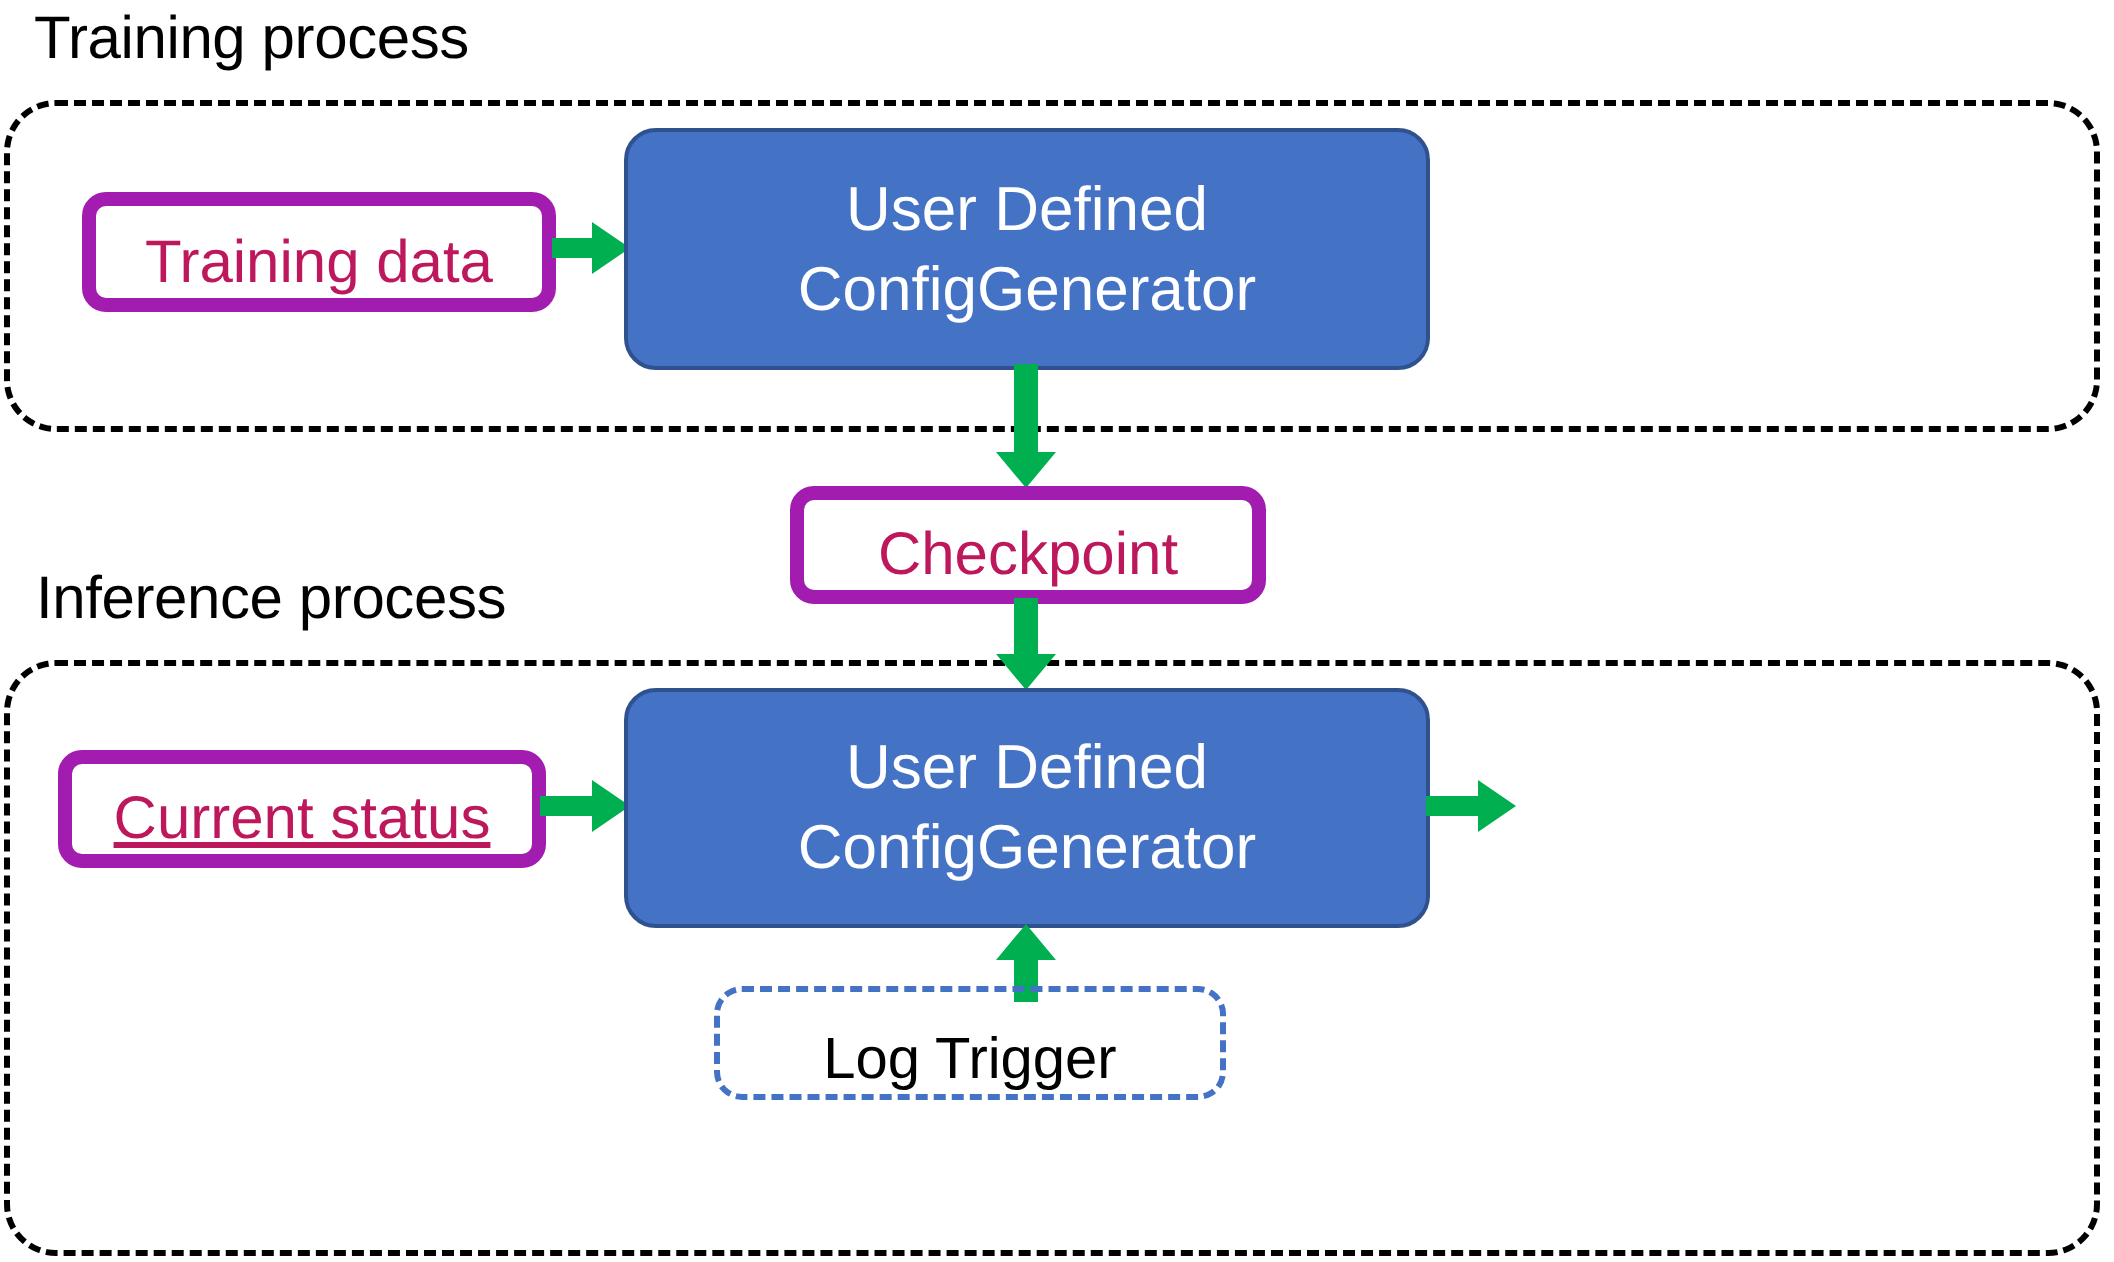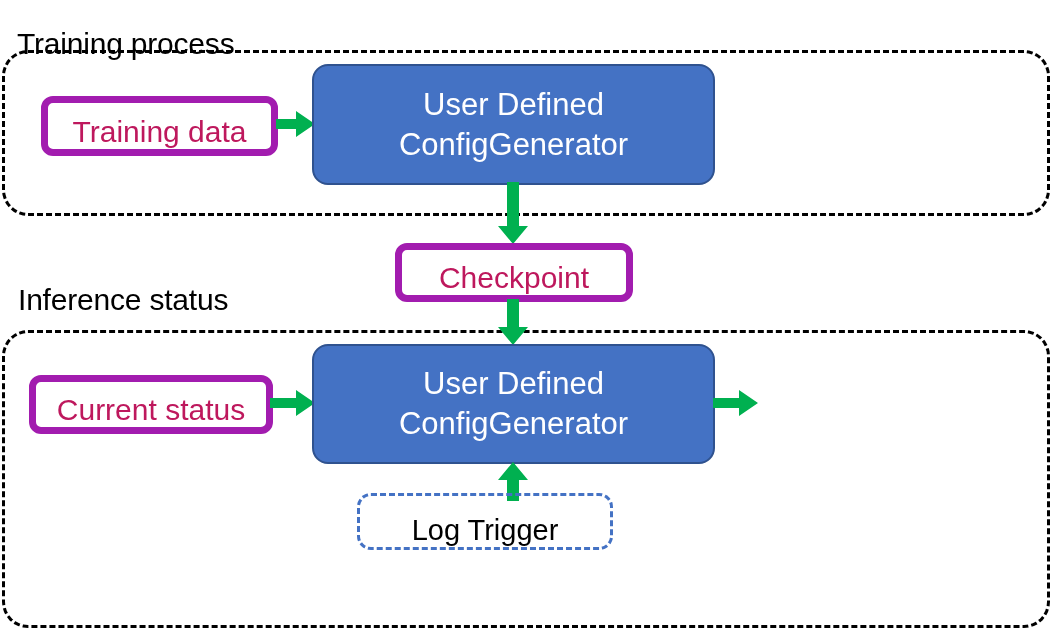--- a/index.html
+++ b/index.html
@@ -21,21 +21,21 @@
 
   
   .section-label {
     position: absolute;
     font-size: 30px;
     line-height: 34px;
     color: #000000;
     white-space: nowrap;
     letter-spacing: -0.2px;
   }
-  #label-training  { left: 17px; top: 3px; margin-top: 24px; }
+  #label-training  { left: 17px; top: 3px; }
   #label-inference { left: 18px; top: 283px; }
 
   
   .group-box {
     position: absolute;
     border: 3px dashed #000000;
     border-radius: 26px;
     background: transparent;
     box-sizing: border-box;
   }
@@ -52,21 +52,21 @@
     display: flex;
     align-items: flex-end;
     justify-content: center;
     font-size: 30px;
     line-height: 34px;
     color: #be185d;
     white-space: nowrap;
   }
   #box-training-data  { left: 41px;  top: 96px;  width: 237px; height: 60px; }
   #box-checkpoint     { left: 395px; top: 243px; width: 238px; height: 59px; }
-  #box-current-status { left: 29px;  top: 375px; width: 244px; height: 59px; }
+  #box-current-status { left: 29px;  top: 375px; width: 244px; height: 59px; text-decoration: underline; }
   #box-output-config  { left: 756px; top: 375px; width: 255px; height: 59px; }
 
   
   .proc-box {
     position: absolute;
     box-sizing: border-box;
     background: #4472C4;
     border: 2px solid #2F528F;
     border-radius: 16px;
     display: flex;
@@ -110,21 +110,21 @@
   #arrow-proc-to-output         { left: 713px; top: 389px; }
   #arrow-trigger-to-proc        { left: 497px; top: 462px; }
 </style>
 </head>
 <body>
 
 <div id="diagram">
 
   <div class="section-label" id="label-training">Training process</div>
 
-  <div class="section-label" id="label-inference">Inference status</div>
+  <div class="section-label" id="label-inference">Inference process</div>
 
   <div class="group-box" id="group-training"></div>
 
   <div class="group-box" id="group-inference"></div>
 
   <div class="io-box" id="box-training-data">
     <span>Training data</span>
   </div>
 
   <div class="arrow" id="arrow-training-data-to-proc">

